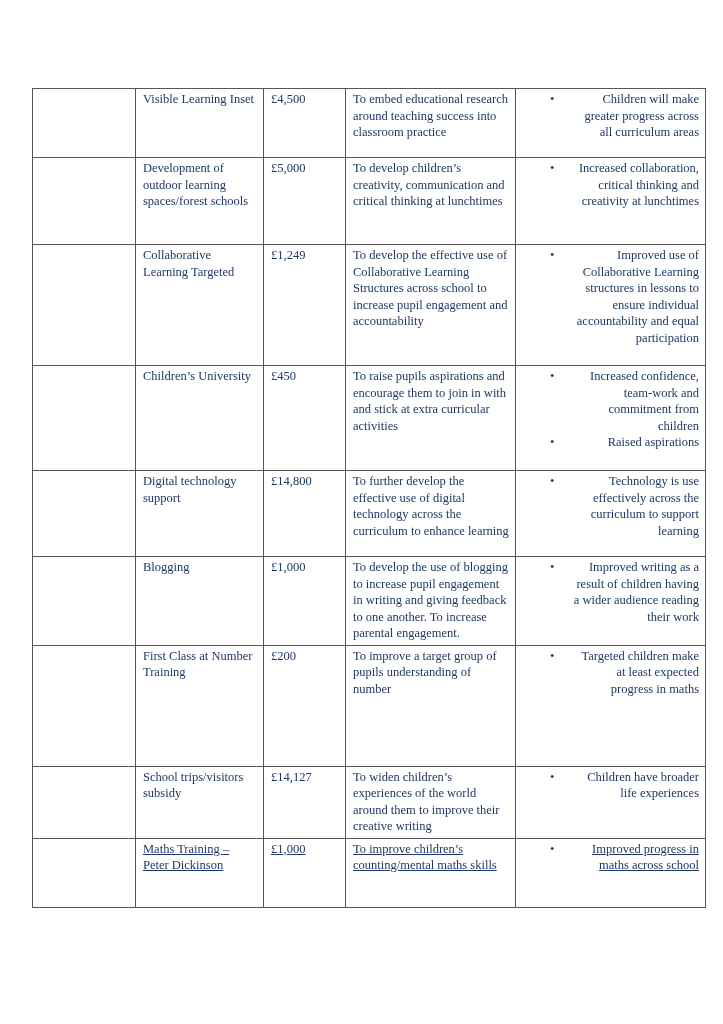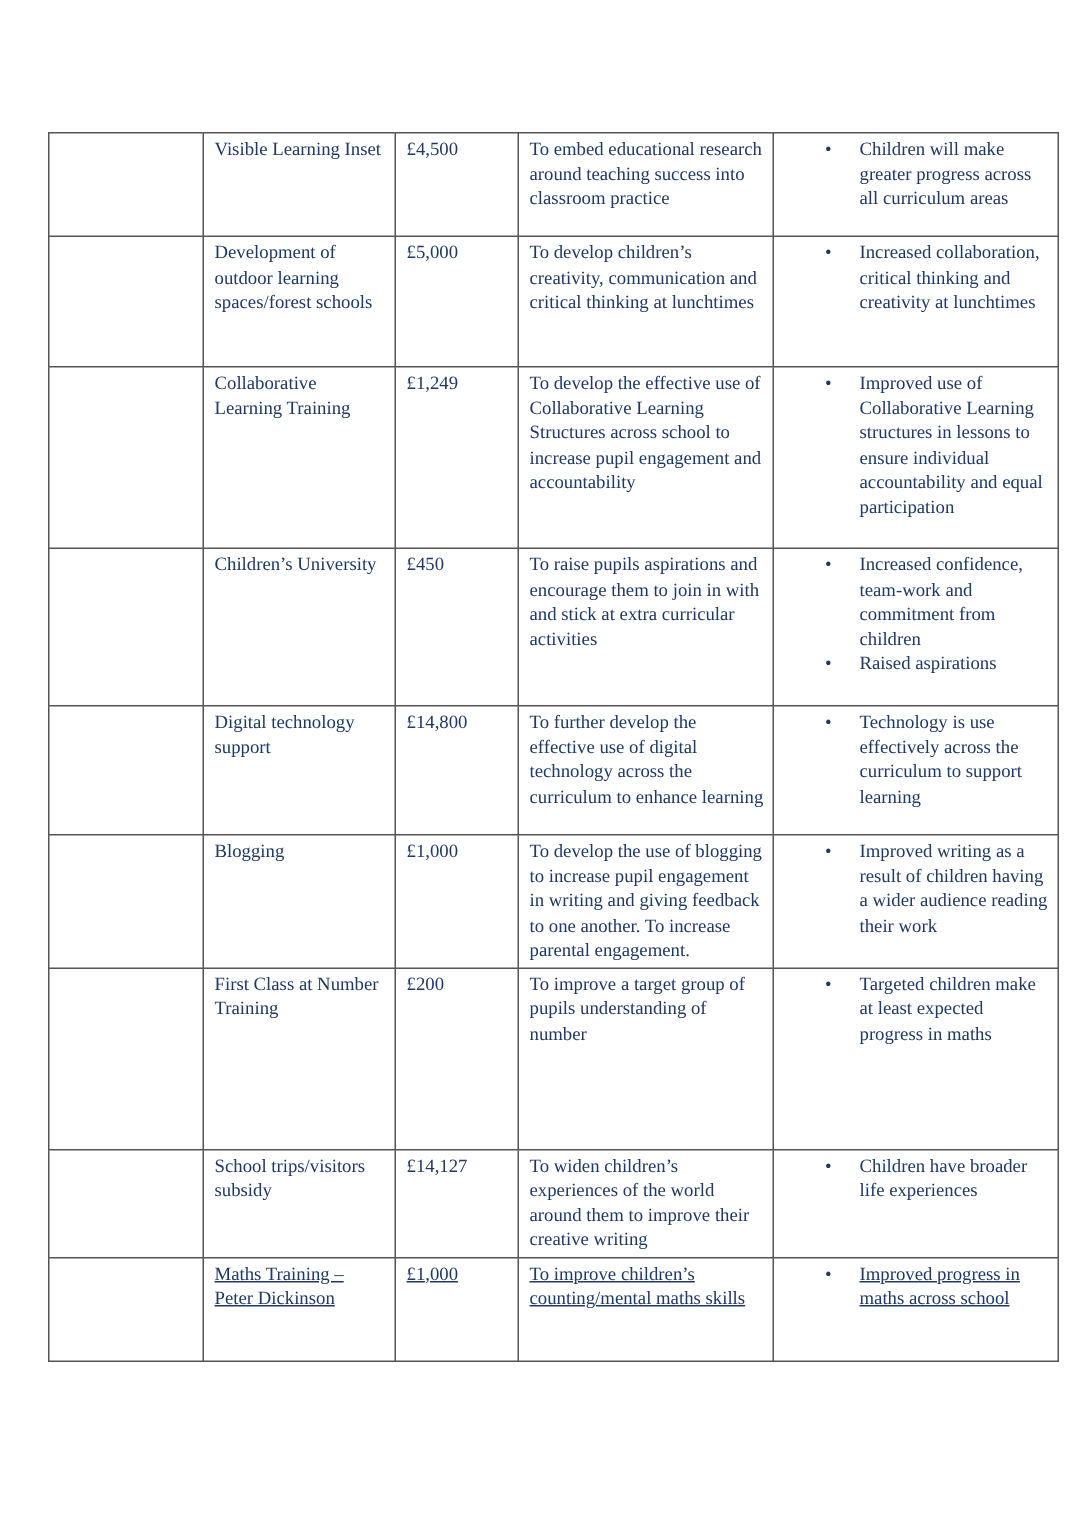--- a/index.html
+++ b/index.html
@@ -48,20 +48,21 @@
 
   td.c-outcomes { padding-left: 0; padding-right: 4px; }
   td.c-outcomes ul {
     margin: 0;
     padding: 0;
     list-style: none;
   }
   td.c-outcomes li {
     position: relative;
     padding-left: 50px;
+    text-align: right;
   }
   td.c-outcomes li::before {
     content: "\2022";
     position: absolute;
     left: 27px;
     top: 0;
   }
 </style>
 </head>
 <body>
@@ -106,21 +107,21 @@
     </td>
     <td class="c-outcomes">
       <ul>
               <li>Increased collaboration, critical thinking and creativity at lunchtimes</li>
             </ul>
     </td>
   </tr>
         <tr>
     <td class="c-blank"></td>
     <td class="c-item">
-      <span>Collaborative Learning Training</span>
+      <span>Collaborative Learning Targeted</span>
     </td>
     <td class="c-cost">
       <span>£1,249</span>
     </td>
     <td class="c-purpose">
       <span>To develop the effective use of Collaborative Learning Structures across school to increase pupil engagement and accountability</span>
     </td>
     <td class="c-outcomes">
       <ul>
               <li>Improved use of Collaborative Learning structures in lessons to ensure individual accountability and equal participation</li>

